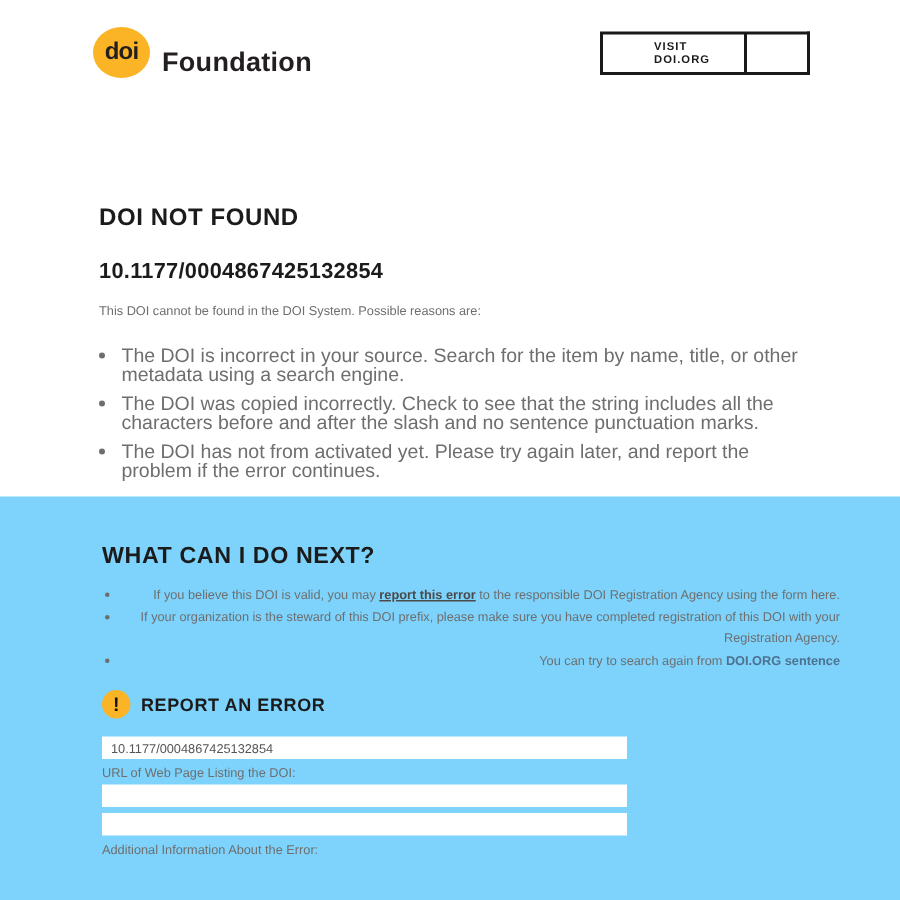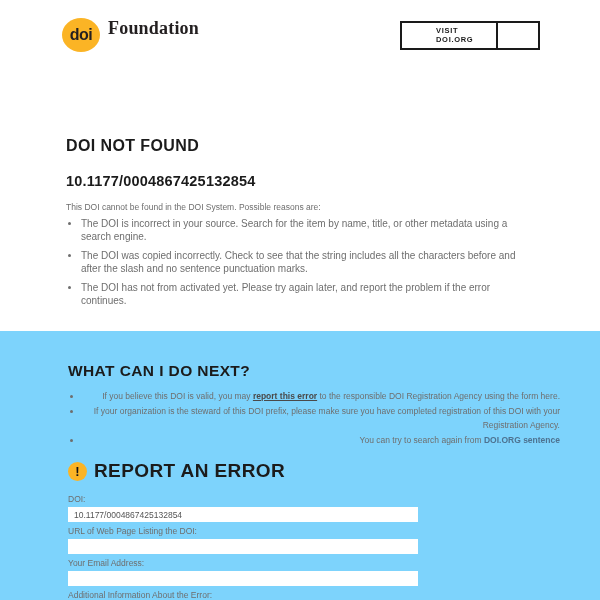--- a/index.html
+++ b/index.html
@@ -8,28 +8,28 @@
     background:#ffffff; color:#1e1e1e;
     font-family:"Liberation Sans", "DejaVu Sans", sans-serif;
   }
 
   
   .header {
     height:70px; box-sizing:border-box;
     display:flex; align-items:center; justify-content:space-between;
     padding:0 60px 0 62px; background:#ffffff;
   }
-  .logo { display:flex; align-items:flex-start; gap:8px; cursor:pointer; }
+  .logo { display:flex; align-items:flex-end; gap:8px; cursor:pointer; }
   .logo-circle {
     width:38px; height:34px; border-radius:50%;
     background:#fbb425; color:#231f20;
     display:flex; align-items:center; justify-content:center;
     font-weight:bold; font-size:16px; letter-spacing:-0.5px;
   }
-  .logo-word { font-size:18px; font-weight:bold; letter-spacing:0.2px; color:#231f20;font-family:Liberation Serif, serif; }
+  .logo-word { font-size:18px; font-weight:bold; letter-spacing:0.2px; color:#231f20; }
 
   .header-buttons { display:flex; }
   .visit-btn {
     border:2px solid #1a1a1a; width:98px; height:29px; box-sizing:border-box;
     display:flex; align-items:center; justify-content:center;
     font-size:7.5px; font-weight:bold; letter-spacing:0.7px; color:#1a1a1a;
     background:#ffffff; cursor:pointer;padding-left:34px;
   }
   .menu-btn {
     border:2px solid #1a1a1a; border-left:none; width:42px; height:29px;
@@ -37,41 +37,41 @@
   }
 
   
   .main {
     height:261px; box-sizing:border-box;
     padding:67px 62px 0 66px;
   }
   .h-notfound { margin:0; font-size:16px; font-weight:bold; letter-spacing:0.4px; color:#1b1b1b; }
   .h-doi { margin:18px 0 0 0; font-size:14.5px; font-weight:bold; letter-spacing:0.2px; color:#1b1b1b; }
   .intro { margin:13px 0 0 0; font-size:8.5px; color:#6e6e6e; }
-  .reasons { margin:5px 0 0 0; padding-left:15px; font-size:10px; line-height:13px; color:#6e6e6e; }
+  .reasons { margin:18px 0 0 0; padding-left:15px; font-size:13px; line-height:13px; color:#6e6e6e; }
   .reasons li { margin-bottom:6px; }
 
   
   .next-section {
     background:#7dd3fc; height:269px; box-sizing:border-box;
     padding:31px 40px 0 68px; overflow:hidden;
   }
   .h-next { margin:0; font-size:15.5px; font-weight:bold; letter-spacing:0.4px; color:#1b1b1b; }
   .next-list { margin:9px 0 0 0; padding-left:14px; font-size:8.5px; line-height:14px; color:#6e6e6e;text-align:right; }
   .next-list li { margin-bottom:1px; }
   .link-dark { color:#4a4a4a; font-weight:bold; text-decoration:underline; cursor:pointer; }
   .link-blue { color:#4d7290; font-weight:bold; text-decoration:none; cursor:pointer; }
 
   .report-head { display:flex; align-items:center; gap:7px; margin-top:13px; }
   .warn-icon {
     width:19px; height:19px; border-radius:50%; background:#fbb425;
     color:#141414; font-weight:bold; font-size:13px;
     display:flex; align-items:center; justify-content:center; flex:0 0 auto;
   }
-  .h-report { margin:0; font-size:19px; font-weight:bold; letter-spacing:0.4px; color:#1b1b1b; }
+  .h-report { margin:0; font-size:12px; font-weight:bold; letter-spacing:0.4px; color:#1b1b1b; }
 
   .report-form { margin-top:12px; }
   .field { margin-bottom:4px; }
   .field label { display:block; font-size:8.5px; color:#6e6e6e; margin-bottom:3px; }
   .field input {
     display:block; width:350px; height:15px; box-sizing:border-box;
     border:none; outline:none; background:#ffffff;
     font-size:8.5px; color:#555555; padding:0 6px;
     font-family:"Liberation Sans", "DejaVu Sans", sans-serif;
   }
@@ -115,29 +115,27 @@
     </li>
   </ul>
 
   <div class="report-head">
     <span class="warn-icon">!</span>
     <h3 class="h-report">REPORT AN ERROR</h3>
   </div>
 
   <div class="report-form">
     <div class="field">
-      <label>DOI:</label>
       <input type="text" value="10.1177/0004867425132854" style="">
     </div>
     <div class="field">
       <label>URL of Web Page Listing the DOI:</label>
       <input type="text" value="" style="">
     </div>
     <div class="field">
-      <label>Your Email Address:</label>
       <input type="text" value="" style="">
     </div>
     <div class="field">
       <label>Additional Information About the Error:</label>
 
     </div>
   </div>
 </div>
 
 </body></html>

